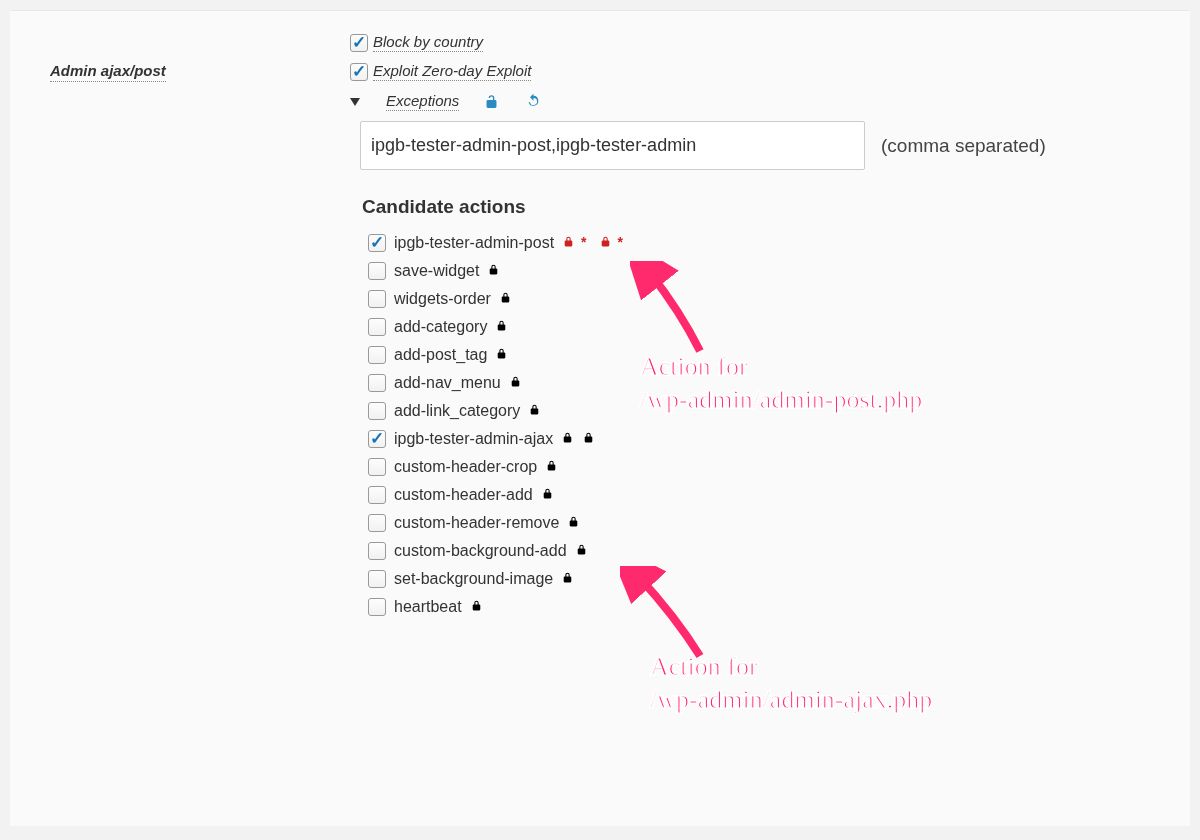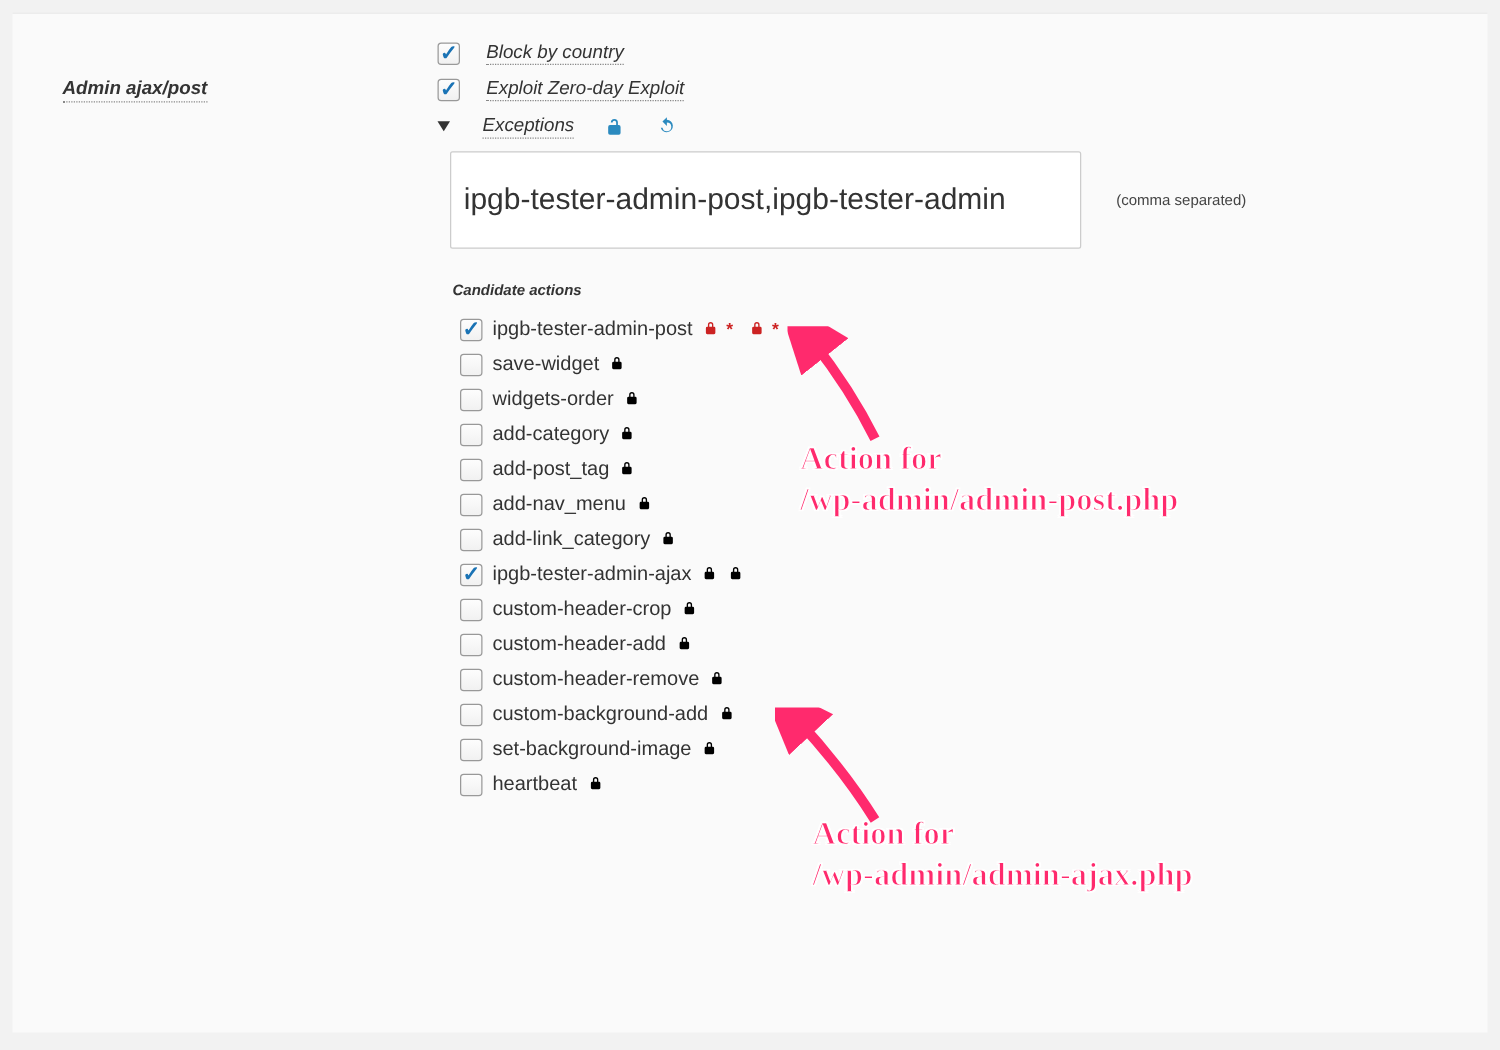--- a/index.html
+++ b/index.html
@@ -36,21 +36,21 @@
       font-weight: bold;
       font-style: italic;
       border-bottom: 1px dotted #888;
       display: inline-block;
       padding-bottom: 2px;
       margin-top: 31px;
     }
     .opt-row {
       display: flex;
       align-items: center;
-      gap: 21px;
+      gap: 5px;
       margin: 4px 0 10px 0;
     }
     .opt-label {
       font-style: italic;
       border-bottom: 1px dotted #888;
       padding-bottom: 1px;
     }
     input[type="checkbox"].wp {
       width: 18px; height: 18px;
       appearance: none;
@@ -90,40 +90,39 @@
     }
     .iconbtn {
       display:inline-flex;
       align-items:center;
       justify-content:center;
       width:20px;height:20px;
     }
     .lock-open-blue svg, .refresh-blue svg { width:17px; height:17px; }
     .exceptions-input {
       width: 505px;
-      padding: 24px 10px;
-      font-size: 24px;
+      padding: 13px 10px;
+      font-size: 18px;
       font-family: "Lucida Grande", Verdana, sans-serif;
       border: 1px solid #ccc;
       border-radius: 2px;
       background:#fff;
       color:#333;
       margin-left: 10px;
     }
     .hint {
       color: #444;
-      font-size: 12px;
-      margin-left: 28px;
+      font-size: 19px;
+      margin-left: 16px;
     }
     .input-row { display:flex; align-items:center; margin-top: 8px;}
     .candidates-head {
       font-weight: bold;
       margin: 26px 0 16px 12px;
-      font-size: 12px;
-      font-style: italic;
+      font-size: 19px;
     }
     .cand-list {
       margin-left: 18px;
     }
     .cand-row {
       display:flex;
       align-items:flex-start;
       gap:8px;
       margin: 0 0 10px 0;
       font-size: 16px;
@@ -131,21 +130,21 @@
     }
     .lock { display:inline-flex; }
     .lock svg { width:13px; height:15px; }
     .red-lock svg path { fill:#c22; }
     .redstar { color:#c22; font-weight:bold; font-size:14px; margin:0 4px 0 -2px;}
     
     .anno-text {
       position:absolute;
       font-family: "Comic Sans MS", "Chalkboard", cursive;
       font-size: 26px;
-      font-weight: bold;
+      font-weight: normal;
       color:#ff2a6d;
       -webkit-text-stroke: 1px #fff;
       text-shadow: 1px 1px 0 #fff, -1px 1px 0 #fff, 1px -1px 0 #fff, -1px -1px 0 #fff;
       line-height: 1.25;
       white-space: nowrap;
     }
     .arrow {
       position:absolute;
       pointer-events:none;
     }

